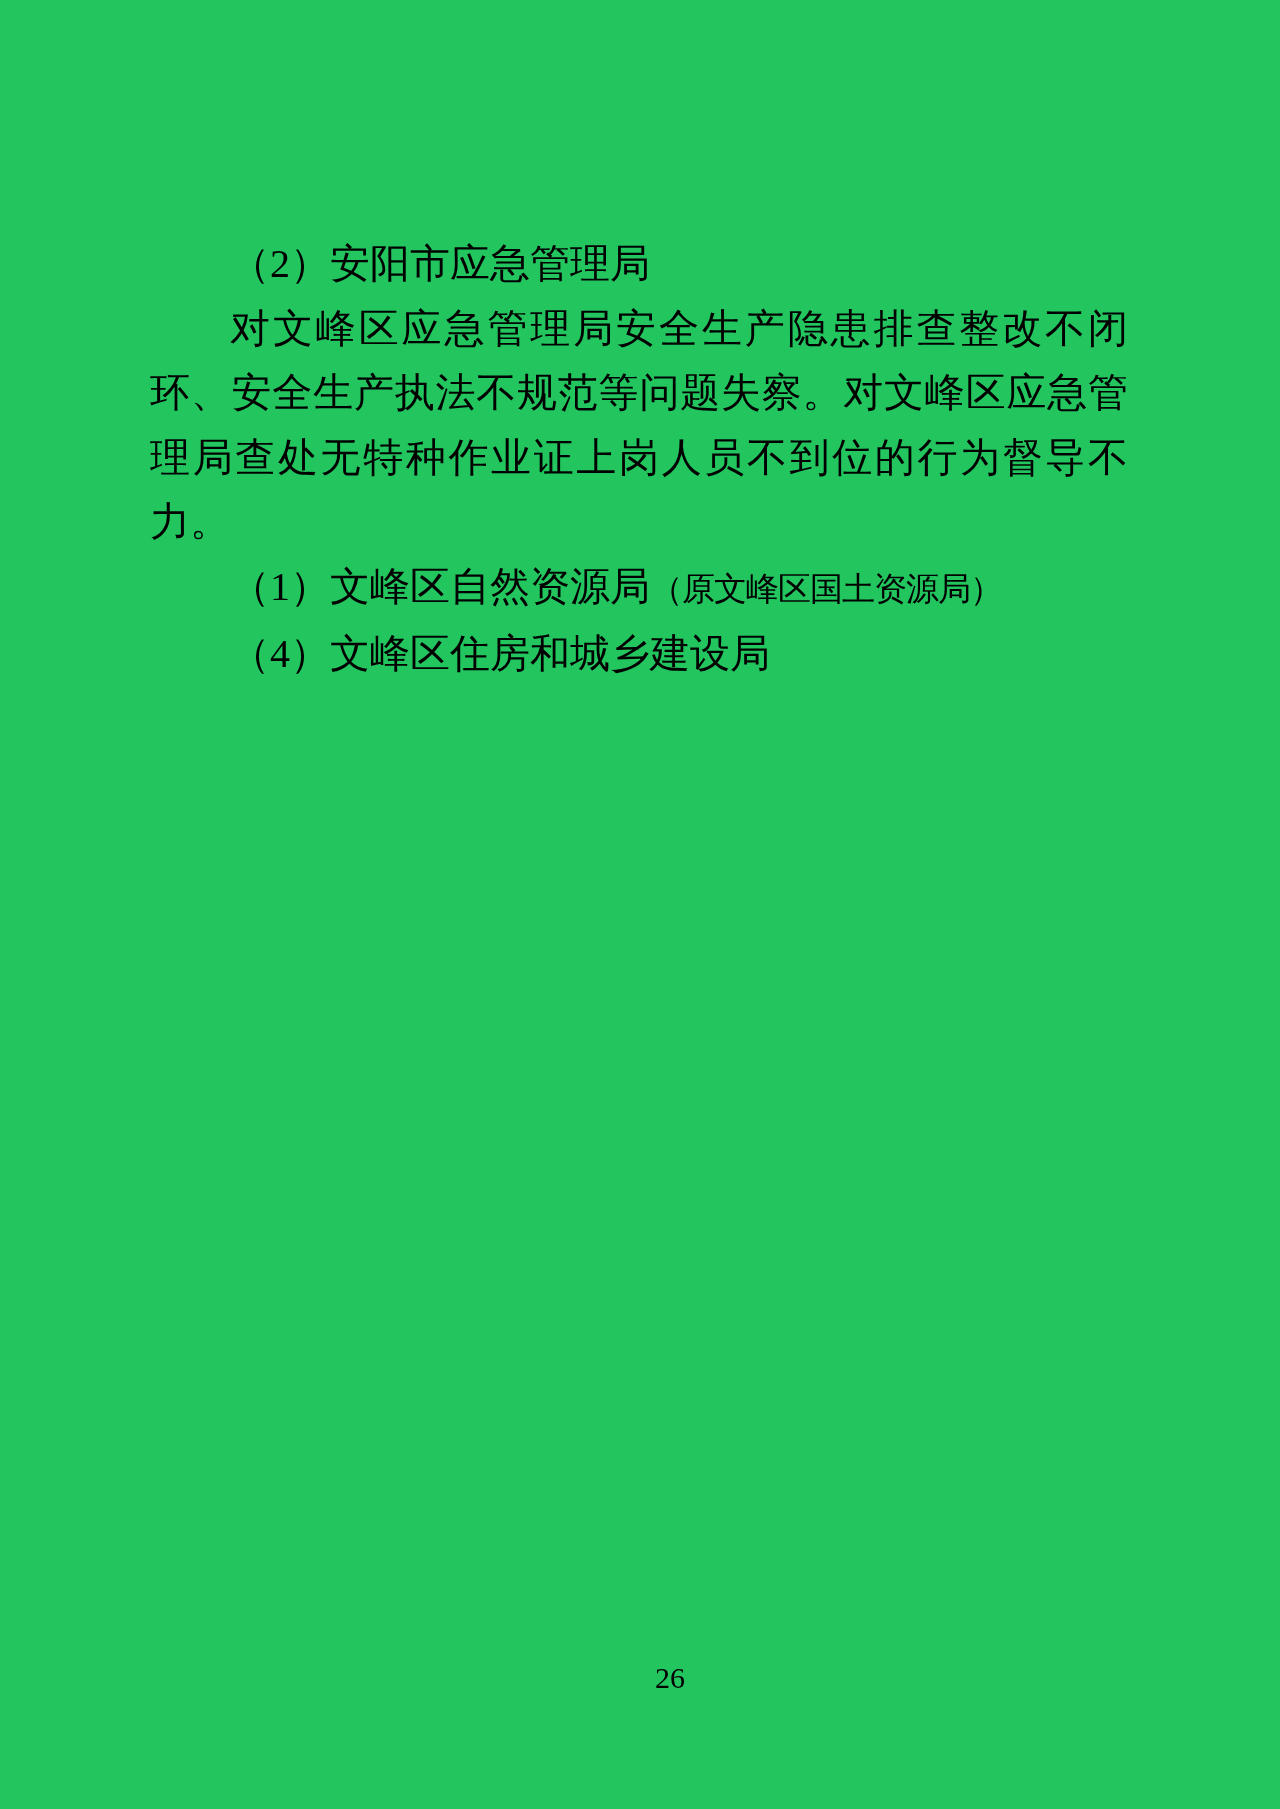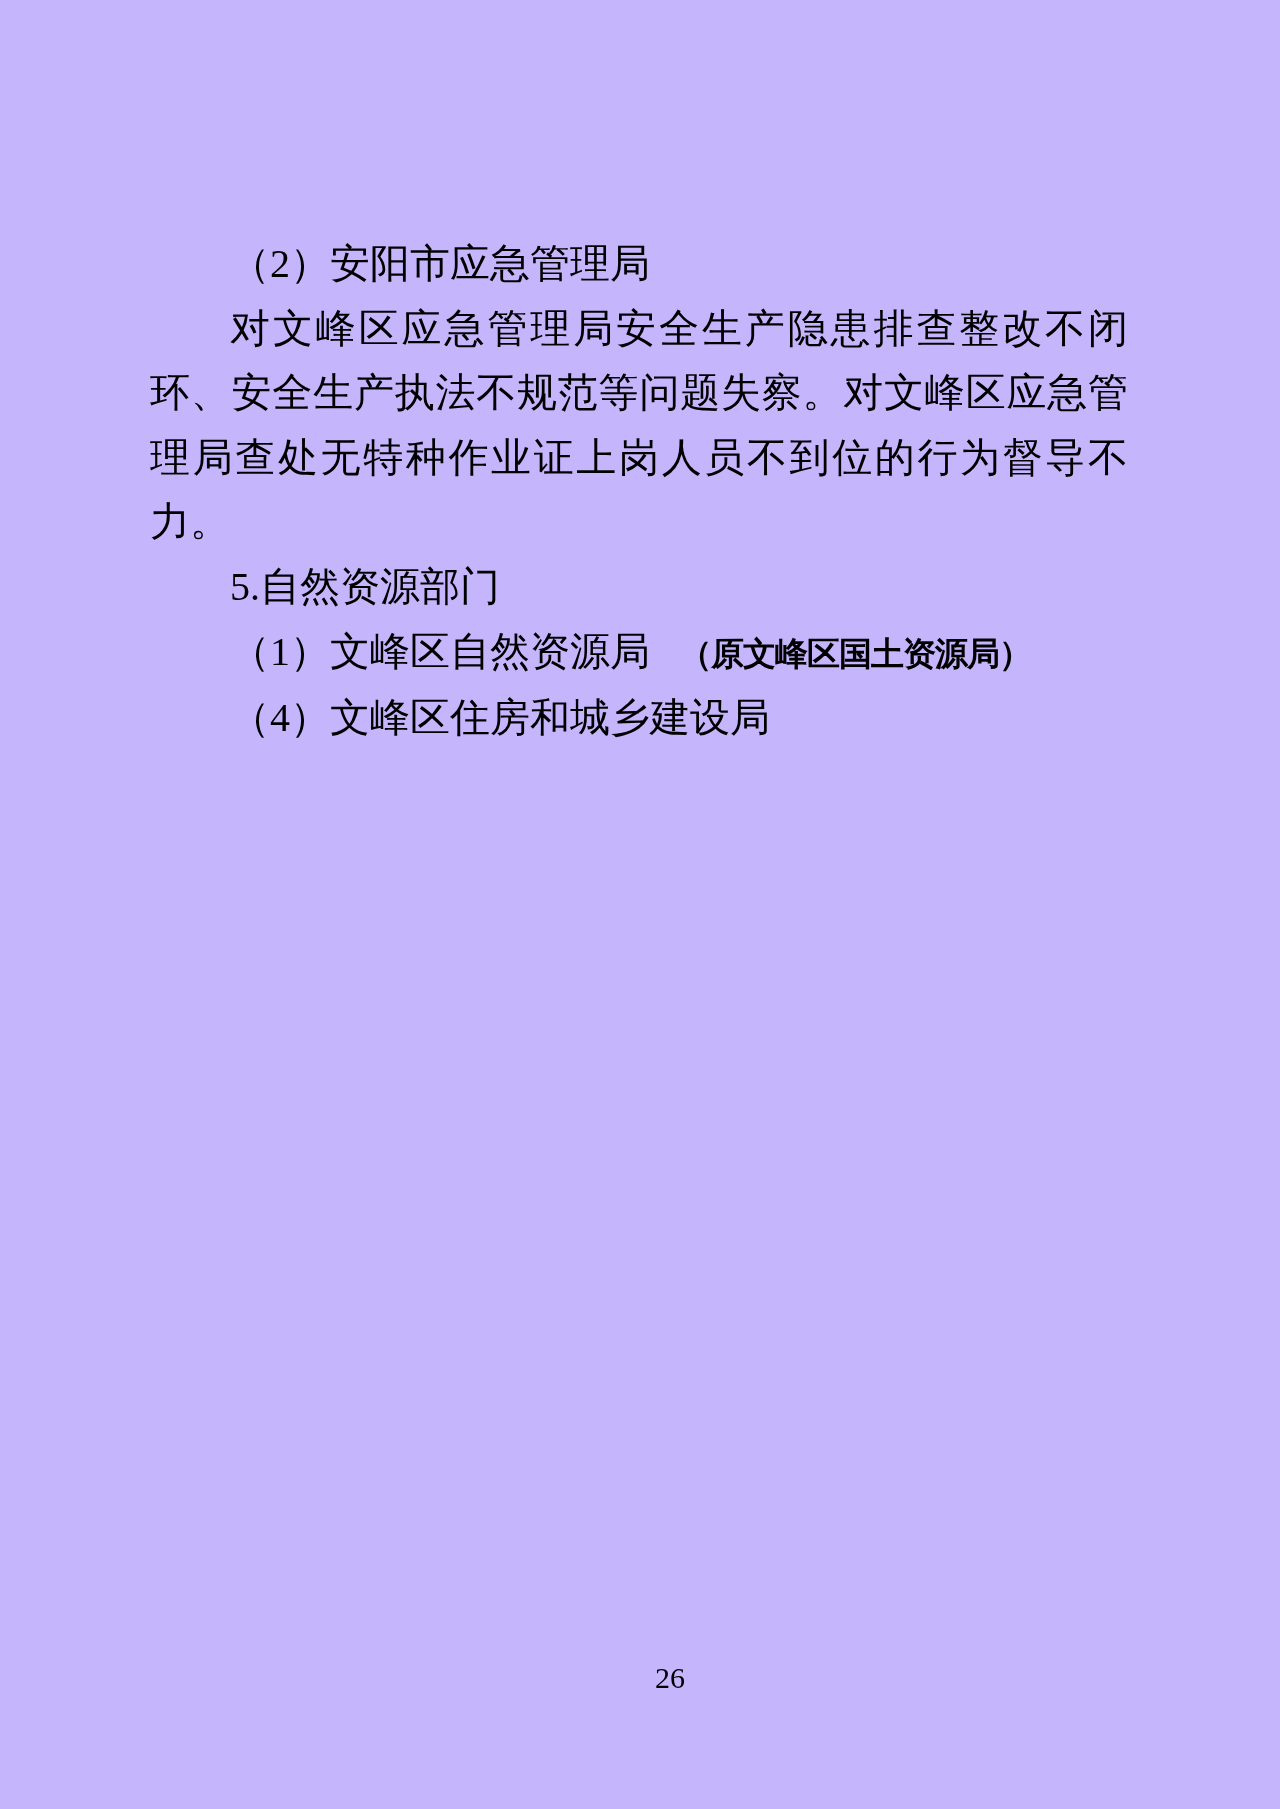--- a/index.html
+++ b/index.html
@@ -10,21 +10,21 @@
   body {
     width: 1280px;
     height: 1809px;
     font-family: "Liberation Serif", "DejaVu Serif", serif;
     color: #000000;
   }
   .doc-page {
     position: relative;
     width: 1280px;
     height: 1809px;
-    background: #c4b5fd;
+    background: #22c55e;
     overflow: hidden;
   }
   .text-block {
     position: absolute;
     left: 150px;
     top: 232px;
     width: 978px;
   }
   .para {
     margin: 0;
@@ -33,23 +33,22 @@
     line-height: 64.6px;
     text-align: justify;
     text-indent: 2em;
     letter-spacing: 0;
     word-break: normal;
     overflow-wrap: normal;
     line-break: strict;
   }
   .note {
     font-size: 33px;
-    font-weight: bold;
+    font-weight: normal;
     letter-spacing: -1px;
-    margin-left: 29px;
   }
   .page-number {
     position: absolute;
     top: 1658px;
     left: 30px;
     width: 1280px;
     text-align: center;
     font-size: 30px;
     line-height: 40px;
   }
@@ -57,21 +56,20 @@
 </head>
 <body>
 
 <div class="doc-page">
   <div class="text-block">
 
     <p class="para">（2）安阳市应急管理局</p>
 
     <p class="para">对文峰区应急管理局安全生产隐患排查整改不闭环、安全生产执法不规范等问题失察。对文峰区应急管理局查处无特种作业证上岗人员不到位的行为督导不力。</p>
 
-    <p class="para">5.自然资源部门</p>
 
     <p class="para"><span>（1）文峰区自然资源局</span><span class="note">（原文峰区国土资源局）</span></p>
 
 
 
 
 
     <p class="para">（4）文峰区住房和城乡建设局</p>
 
 

